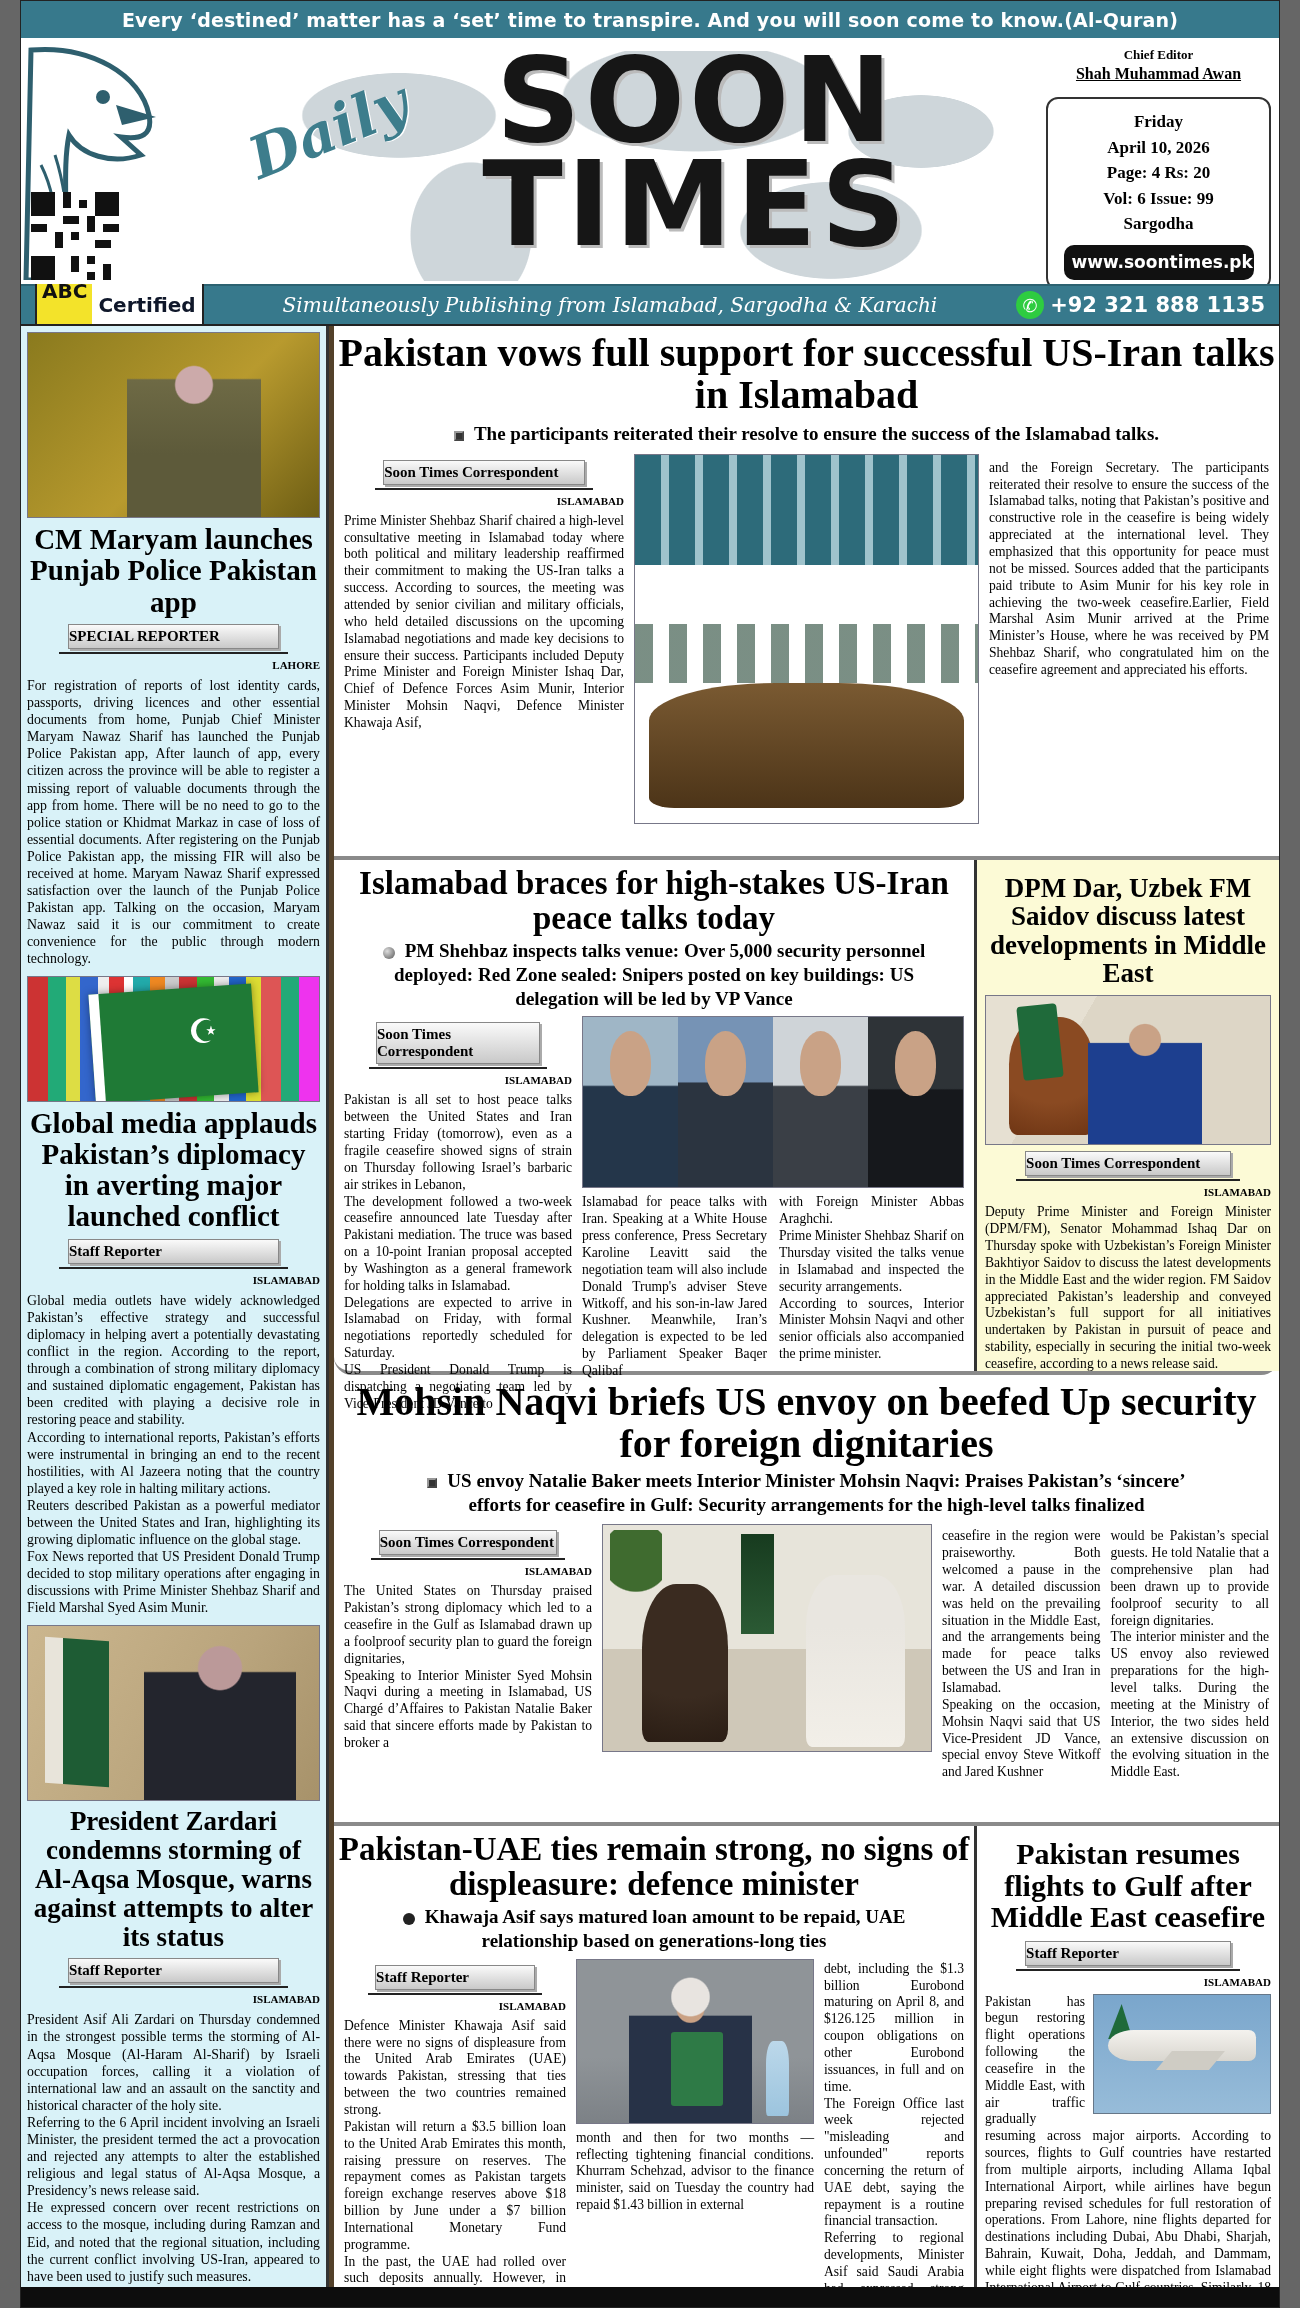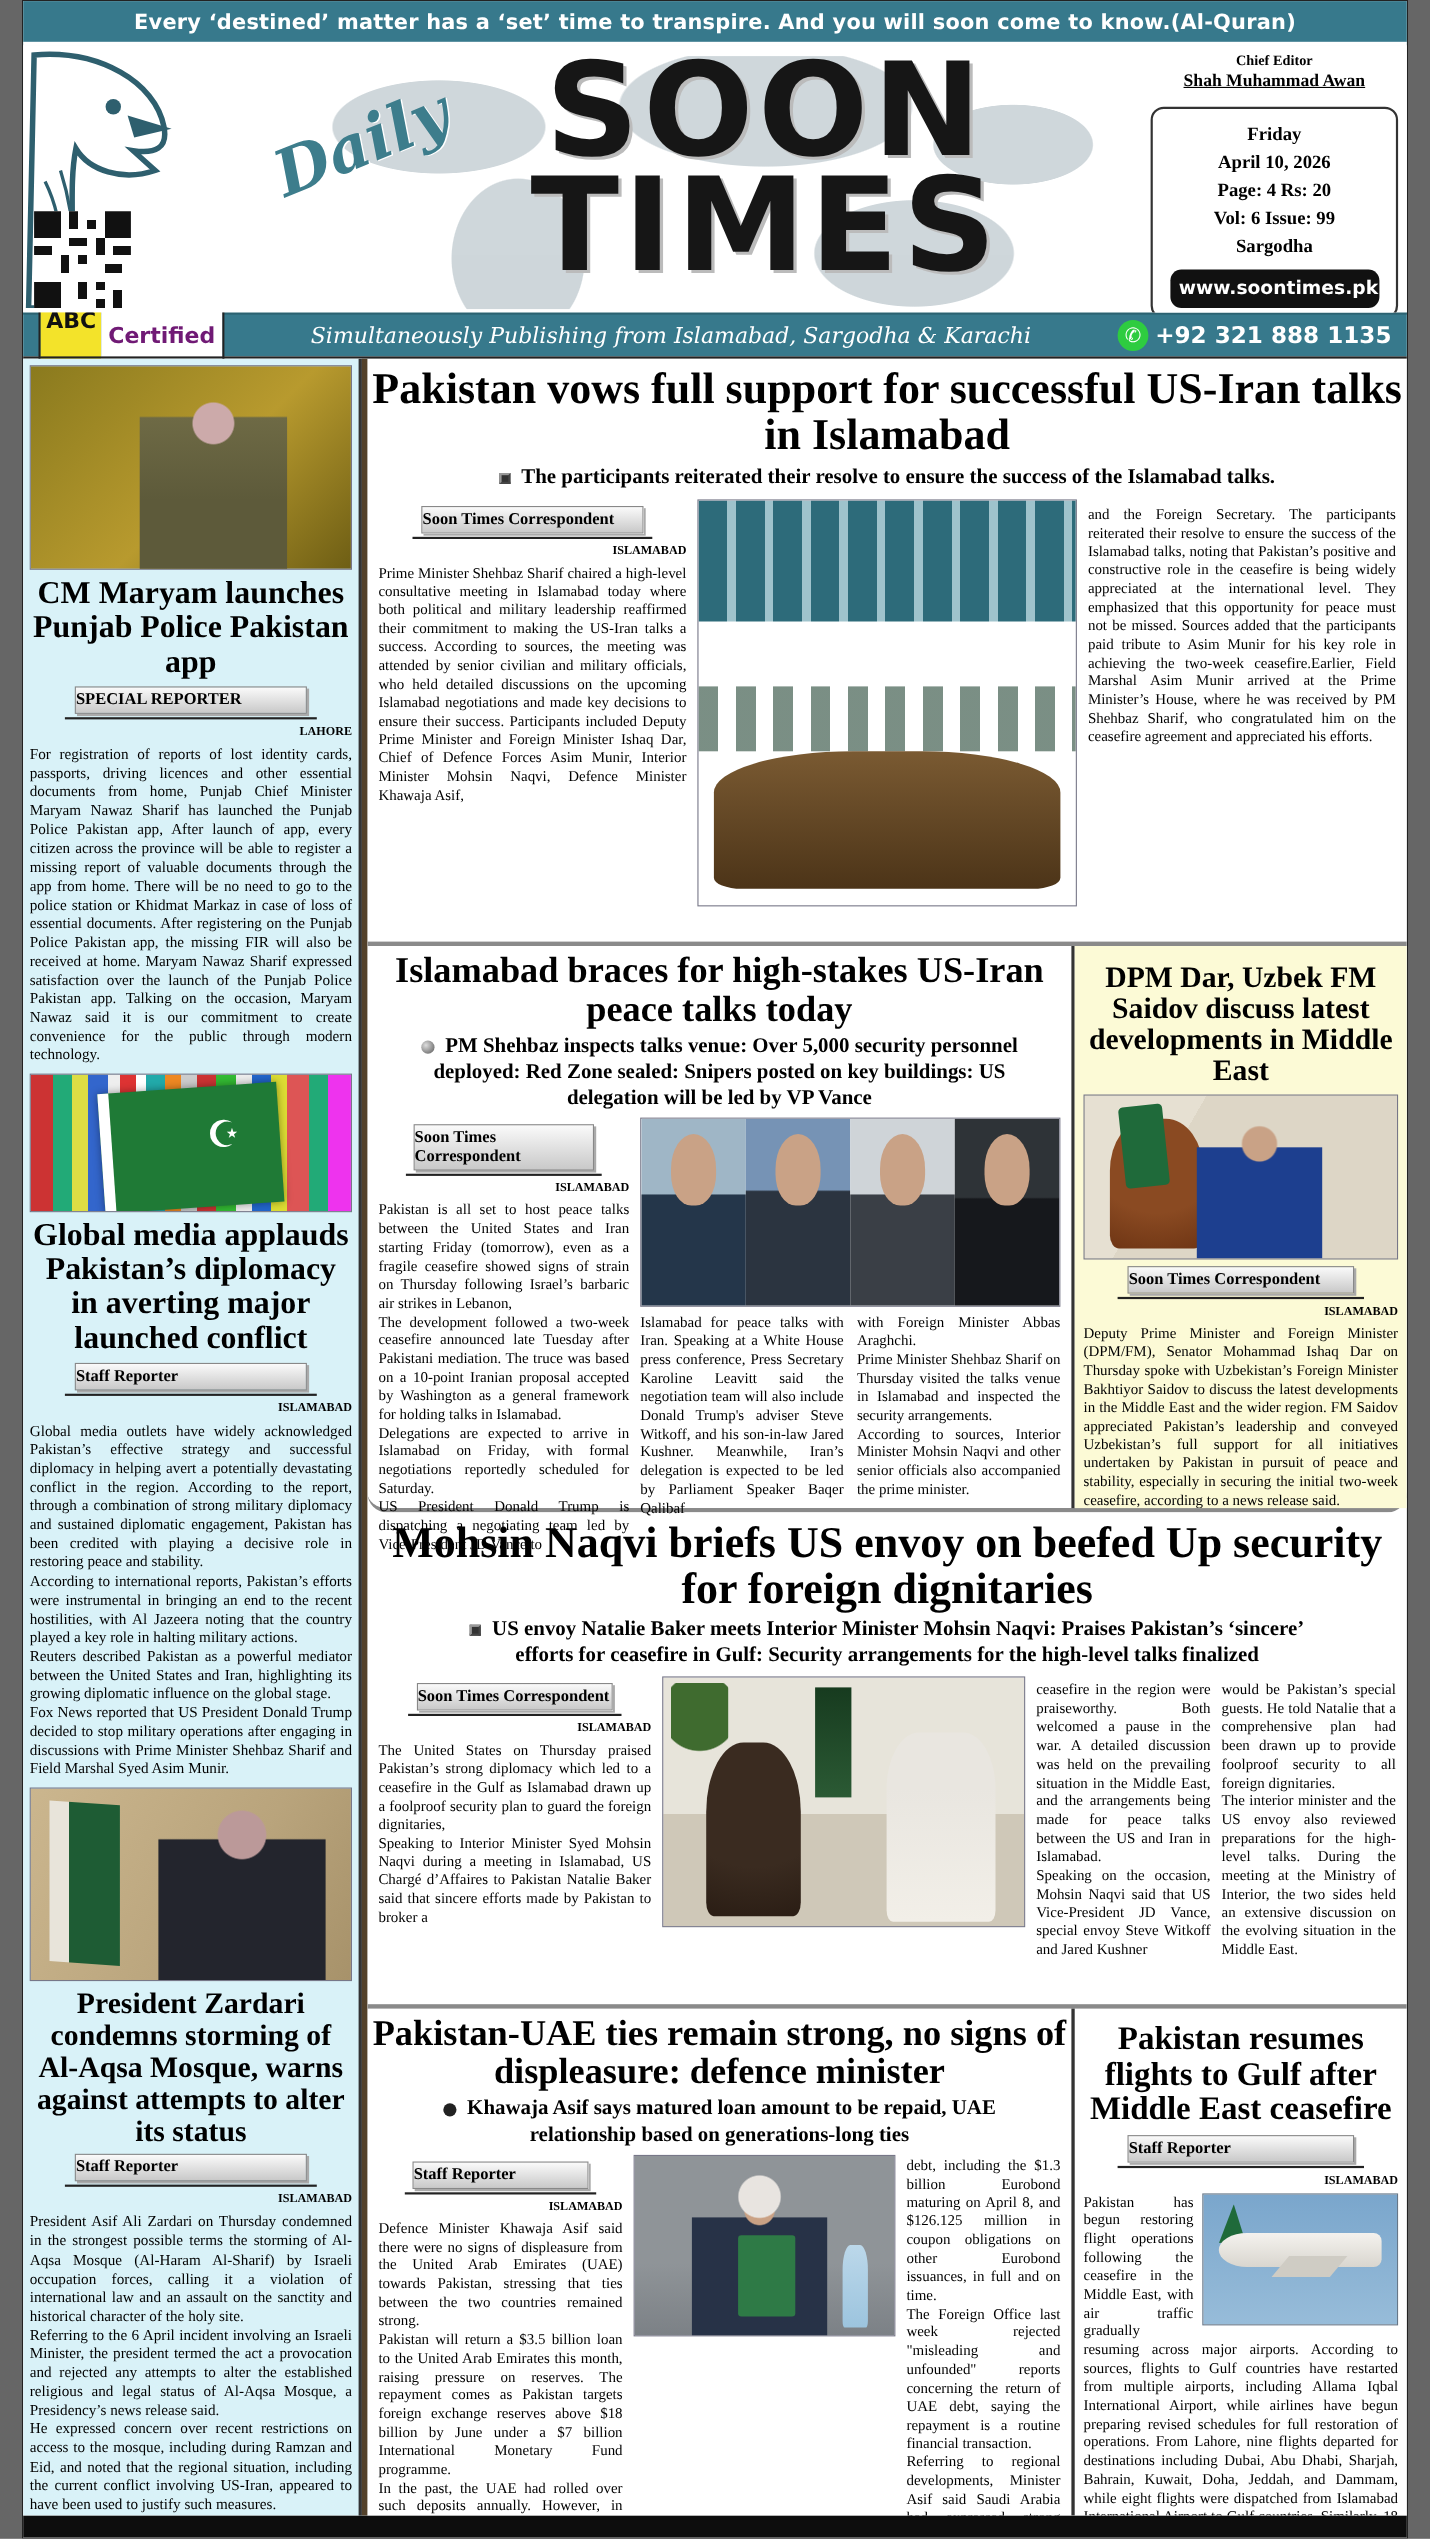--- a/index.html
+++ b/index.html
@@ -40,21 +40,21 @@
   .site-pill { margin:8px auto 0; background:#111; color:#fff; border-radius:10px;
                font-family:"DejaVu Sans", sans-serif; font-weight:bold; font-size:16px;
                padding:5px 8px; width:190px; }
 
   
   .pub-strip { height:40px; background:#37798c; display:flex; align-items:center;
                padding:0 14px; flex:0 0 auto; border-top:2px solid #2c6271; }
   .abc-badge { display:flex; font-family:"DejaVu Sans", sans-serif; font-weight:bold; font-size:20px;
                border:2px solid #222; }
   .abc-badge .abc { background:#f3e32a; color:#111; padding:1px 5px; }
-  .abc-badge .cert { background:#fff; color:#701a75; padding:15px 6px; }
+  .abc-badge .cert { background:#fff; color:#0f172a; padding:15px 6px; }
   .pub-text { flex:1; text-align:center; color:#fff; font-family:"DejaVu Serif", serif;
               font-style:italic; font-size:20px; }
   .phone-wrap { display:flex; align-items:center; gap:6px; color:#fff;
                 font-family:"DejaVu Sans", sans-serif; font-weight:bold; font-size:21px; }
   .wa-icon { width:28px; height:28px; border-radius:50%; background:#2ecc40; color:#fff;
              display:flex; align-items:center; justify-content:center; font-size:18px; }
 
   
   .main { flex:1; display:flex; border-top:2px solid #222; overflow:hidden; }
 
@@ -363,20 +363,21 @@
               <div class="body">Defence Minister Khawaja Asif said there were no signs of displeasure from the United Arab Emirates (UAE) towards Pakistan, stressing that ties between the two countries remained strong.
 Pakistan will return a $3.5 billion loan to the United Arab Emirates this month, raising pressure on reserves. The repayment comes as Pakistan targets foreign exchange reserves above $18 billion by June under a $7 billion International Monetary Fund programme.
 In the past, the UAE had rolled over such deposits annually. However, in December 2025, the facility was extended only for short durations — initially for one</div>
             </div>
             <div style="width:238px; flex:0 0 auto">
               <div class="photo ph-asif" style="width:100%">
                 <div class="fig"></div>
                   <div class="flag"></div>
                   <div class="bottle"></div>
               </div>
+              <div class="body" style="margin-top:6px">month and then for two months — reflecting tightening financial conditions. Khurram Schehzad, advisor to the finance minister, said on Tuesday the country had repaid $1.43 billion in external</div>
             </div>
             <div class="body" style="flex:1; padding-top:2px">debt, including the $1.3 billion Eurobond maturing on April 8, and $126.125 million in coupon obligations on other Eurobond issuances, in full and on time.
 The Foreign Office last week rejected "misleading and unfounded" reports concerning the return of UAE debt, saying the repayment is a routine financial transaction.
 Referring to regional developments, Minister Asif said Saudi Arabia had expressed strong displeasure following an Iranian attack on a petrochemical complex, adding that Pakistan had condemned the incident.
 He said Pakistan had been walking a tightrope during the situation but managed to retain the trust of all countries, including Iran.</div>
           </div>
         </div>
         <div class="side-story">
           <div class="headline hl-30" style="padding-top:8px">Pakistan resumes flights to Gulf after Middle East ceasefire</div>
           <div class="tag">Staff Reporter</div>

